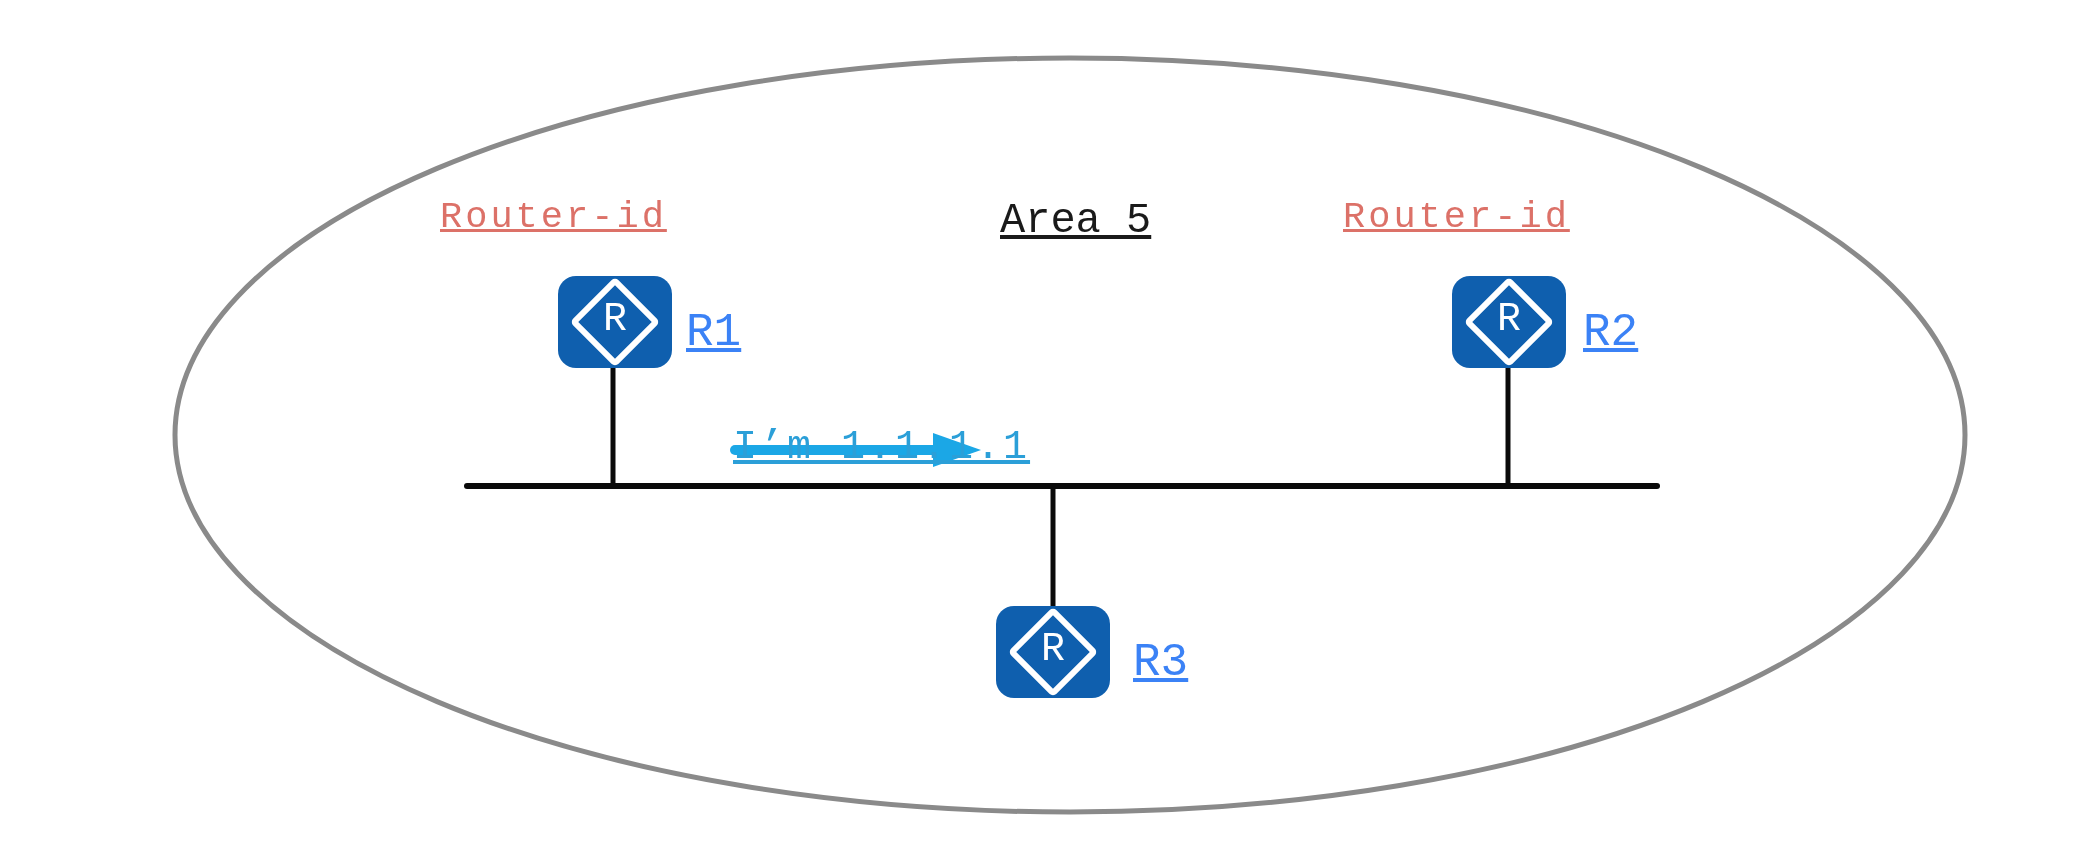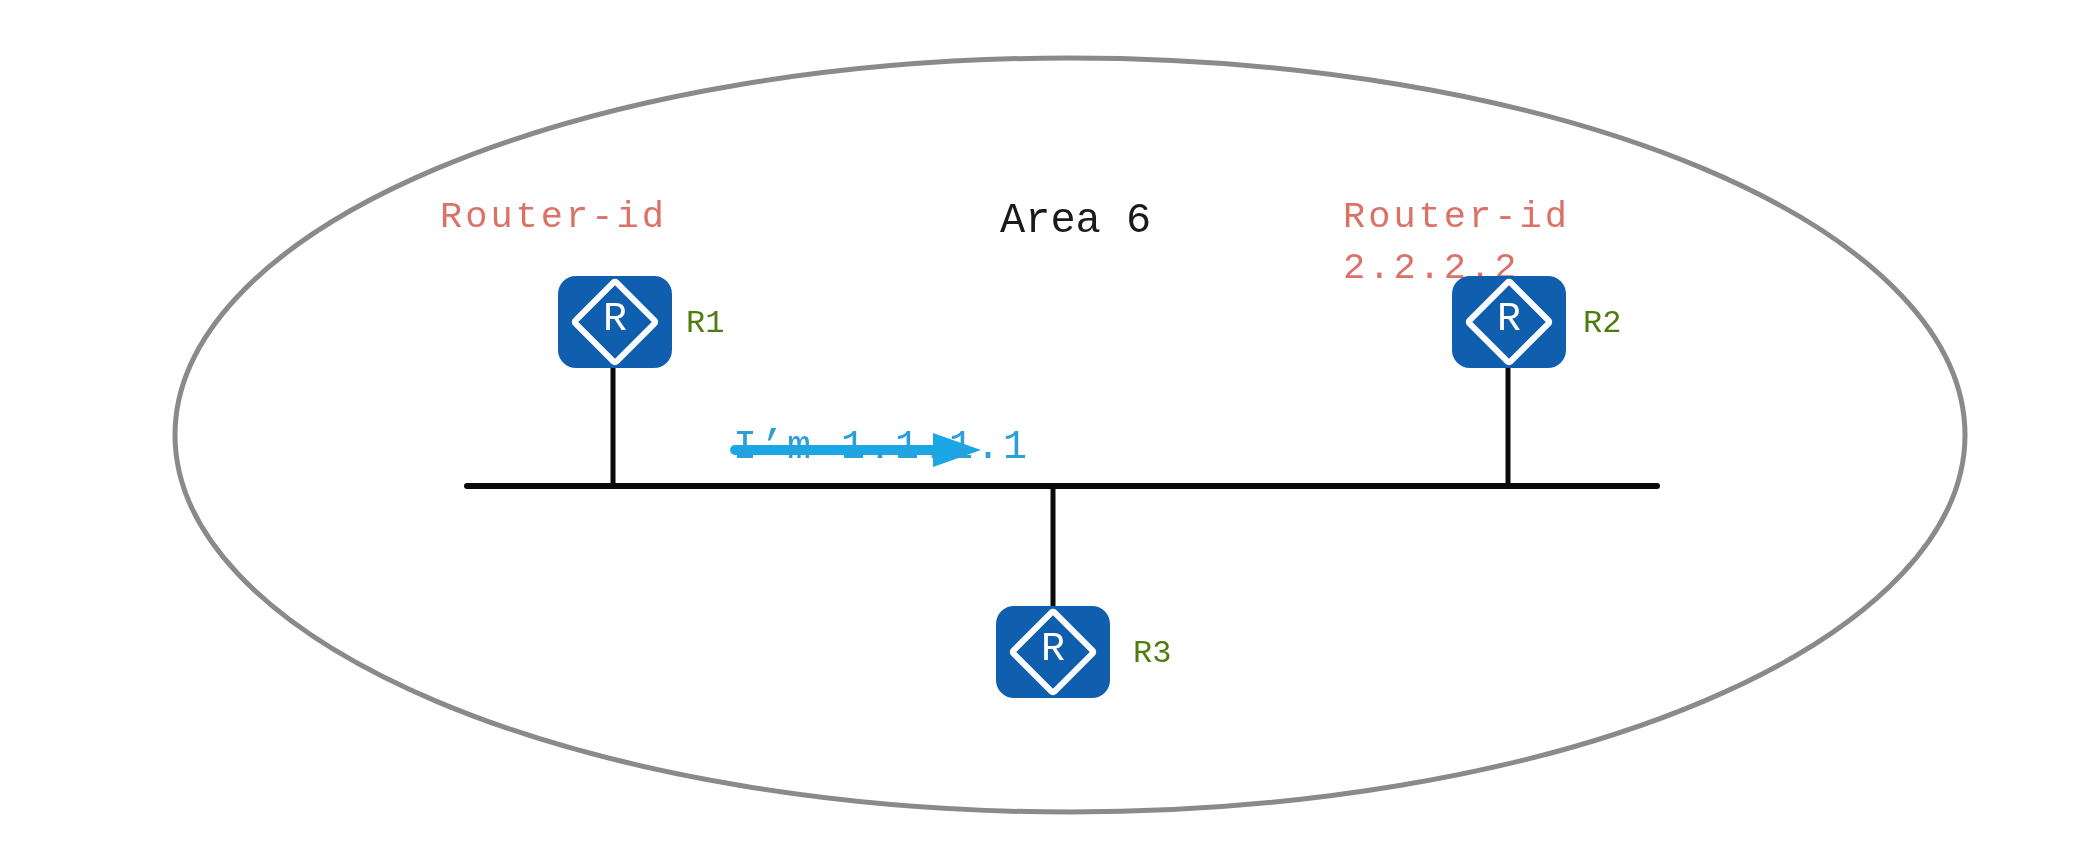--- a/index.html
+++ b/index.html
@@ -69,33 +69,34 @@
     top: 50%;
     transform: translate(-50%, -54%);
     color: #ffffff;
     font-size: 40px;
     line-height: 1;
   }
   .label {
     position: absolute;
     white-space: nowrap;
     line-height: 1.38;
+    text-decoration: underline;
   }
   .label.red {
     color: var(--label-red, #DC7168);
     font-size: 37px;
     letter-spacing: 3px;
   }
   .label.black {
     color: #1a1a1a;
     font-size: 42px;
   }
   .label.name {
-    color: #4d7c0f;
-    font-size: 32px;
+    color: #3b82f6;
+    font-size: 46px;
   }
   .label.blue-msg {
     color: var(--message-blue, #2B9FD8);
     font-size: 40px;
     letter-spacing: 3px;
   }
 </style>
 </head>
 <body>
 
@@ -106,29 +107,28 @@
     <line class="bus" x1="467" y1="486" x2="1657" y2="486"></line>
     <line class="link" x1="613" y1="362" x2="613" y2="486"></line>
     <line class="link" x1="1508" y1="362" x2="1508" y2="486"></line>
     <line class="link" x1="1053" y1="486" x2="1053" y2="612"></line>
     <g>
       <line class="arrow-shaft" x1="735" y1="450" x2="942" y2="450"></line>
       <polygon class="arrow-head" points="981,450 933,433 933,467"></polygon>
     </g>
   </svg>
 
-  <div class="label black" style="left:1000px; top:193px;">Area 6</div>
+  <div class="label black" style="left:1000px; top:193px;">Area 5</div>
 
   <div class="label red" style="left:440px; top:192px;">
     <div>Router-id</div>
   </div>
 
   <div class="label red" style="left:1343px; top:192px;">
     <div>Router-id</div>
-    <div>2.2.2.2</div>
   </div>
 
 
   <div class="label blue-msg" style="left:733px; top:380px;margin-top:40px;">I’m 1.1.1.1</div>
 
   <div class="router" style="left:558px; top:276px;">
     <div class="diamond"></div>
     <span class="rletter">R</span>
   </div>
   <div class="label name" style="left:686px; top:302px;">R1</div>

